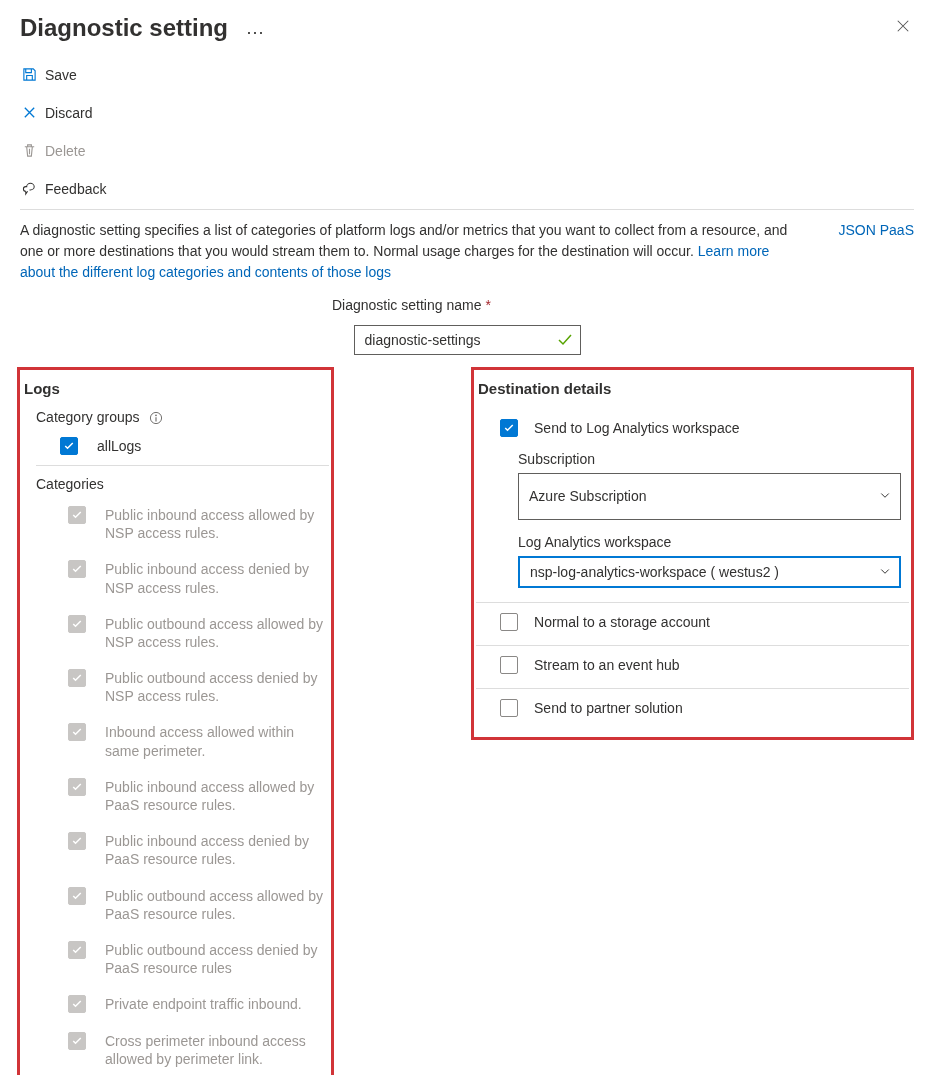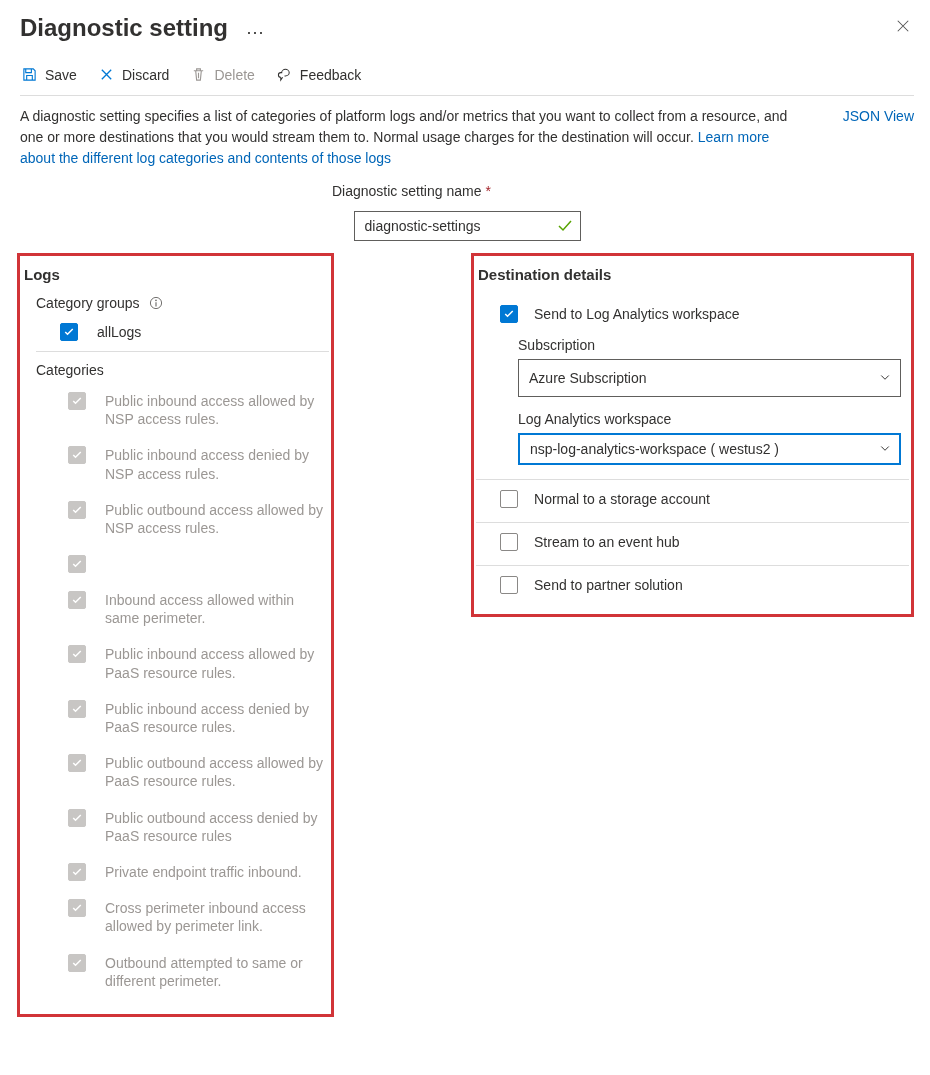--- a/index.html
+++ b/index.html
@@ -30,20 +30,21 @@
   .title{font-size:24px;font-weight:600;letter-spacing:0;line-height:1.2;}
   .title-more{margin-left:14px;font-size:18px;color:var(--text);position:relative;top:2px;}
   .close-x{font-size:18px;color:#555;padding:4px;cursor:pointer;line-height:1;}
 
   
   .toolbar{
     display:flex;align-items:flex-start;gap:22px;
     padding:6px 0 12px 2px;
     border-bottom:1px solid var(--border);
     margin-bottom:10px;
+    flex-direction:column;
   }
   .tb-btn{display:inline-flex;align-items:center;gap:8px;font-size:14px;cursor:pointer;color:var(--text);}
   .tb-btn svg{width:15px;height:15px;}
   .tb-btn.disabled{color:var(--muted);cursor:default;}
   .tb-btn.disabled svg *{stroke:var(--muted);}
 
   
   .desc-row{display:flex;align-items:flex-start;gap:40px;margin-bottom:14px;}
   .desc{flex:1;font-size:14px;line-height:1.5;color:var(--text);}
   .link{color:var(--link);cursor:pointer;}
@@ -65,21 +66,21 @@
   .valid-check svg{width:16px;height:16px;display:block;}
 
   
   .panels{display:flex;gap:140px;align-items:flex-start;}
   .panel{position:relative;}
   .panel.left{width:322px;}
   .panel.right{width:450px;}
   .panel.highlighted{border:3px solid var(--highlight);padding:8px 2px 6px 2px;margin-left:-3px;margin-top:-2px;}
   .panel-title{font-weight:600;font-size:15px;margin:2px 0 12px 2px;}
 
-  .subhead{font-size:14px;display:flex;align-items:center;gap:9px;margin:0 0 12px 14px;}
+  .subhead{font-size:14px;display:flex;align-items:flex-end;gap:9px;margin:0 0 12px 14px;}
   .subhead .info{width:14px;height:14px;}
 
   .hr{border:none;border-top:1px solid var(--border);margin:10px 0 10px 14px;}
 
   
   .chk-line{display:flex;align-items:flex-start;gap:19px;margin:0 0 10px 38px;line-height:1.3;}
   .panel.left .chk-line{margin-right:6px;}
   .chk-line.root{margin-left:38px;}
   .chk-line .lbl{flex:1;color:var(--text);}
   .chk-line.disabled .lbl{color:var(--muted);}
@@ -98,21 +99,21 @@
   .dest-section{border-bottom:1px solid var(--border);padding:10px 0 14px 0;}
   .dest-section:last-child{border-bottom:none;}
   .dest-row{display:flex;align-items:center;gap:16px;margin-left:24px;}
   .dest-row .cb{width:18px;height:18px;}
   .dest-row .lbl{font-size:14px;}
 
   .field-block{margin:14px 8px 0 42px;}
   .field-label{font-size:14px;margin-bottom:6px;}
   .select-wrap{position:relative;}
   .select{
-    width:100%;height:38px;
+    width:100%;height:47px;
     border:1px solid var(--field-border);
     padding:0 30px 0 10px;
     display:flex;align-items:center;
     cursor:pointer;font-size:14px;
   }
   .select.active{border:2px solid var(--accent);height:32px;}
   .chevron{position:absolute;right:10px;top:50%;transform:translateY(-50%);}
   .chevron svg{width:12px;height:12px;}
 </style>
 </head>
@@ -154,21 +155,21 @@
         <path d="M4 11c-1.5 0-2.5-1-2.5-2.5S2.5 6 4 6h1c0-2 2-3.5 4-3.5s4 1.5 4 3.5-2 3.5-4 3.5H8M6 11l-2 3v-3" fill="none" stroke="#323130" stroke-width="1.1"></path>
       </svg>
     <span>Feedback</span>
   </span>
 </div>
 
 <div class="desc-row">
   <div class="desc">
     <span>A diagnostic setting specifies a list of categories of platform logs and/or metrics that you want to collect from a resource, and one or more destinations that you would stream them to. Normal usage charges for the destination will occur. </span><span class="link">Learn more about the different log categories and contents of those logs</span>
   </div>
-  <span class="json-view">JSON View</span>
+  <span class="json-view">JSON PaaS</span>
 </div>
 
 <div class="name-row">
   <span class="name-label">
     <span>Diagnostic setting name</span><span class="required">*</span>
   </span>
   <div class="name-input-wrap">
     <input class="name-input" value="diagnostic-settings" style="">
     <span class="valid-check">
       <svg viewBox="0 0 16 16">
@@ -229,20 +230,21 @@
             </svg>
           </span>
           <span class="lbl">Public outbound access allowed by NSP access rules.</span>
         </div>
         <div class="chk-line disabled">
           <span class="cb disabled checked">
             <svg viewBox="0 0 16 16">
               <path d="M3 8l3 3 7-7" fill="none" stroke="#fff" stroke-width="2"></path>
             </svg>
           </span>
+          <span class="lbl">Public outbound access denied by NSP access rules.</span>
         </div>
         <div class="chk-line disabled">
           <span class="cb disabled checked">
             <svg viewBox="0 0 16 16">
               <path d="M3 8l3 3 7-7" fill="none" stroke="#fff" stroke-width="2"></path>
             </svg>
           </span>
           <span class="lbl">Inbound access allowed within same perimeter.</span>
         </div>
         <div class="chk-line disabled">

